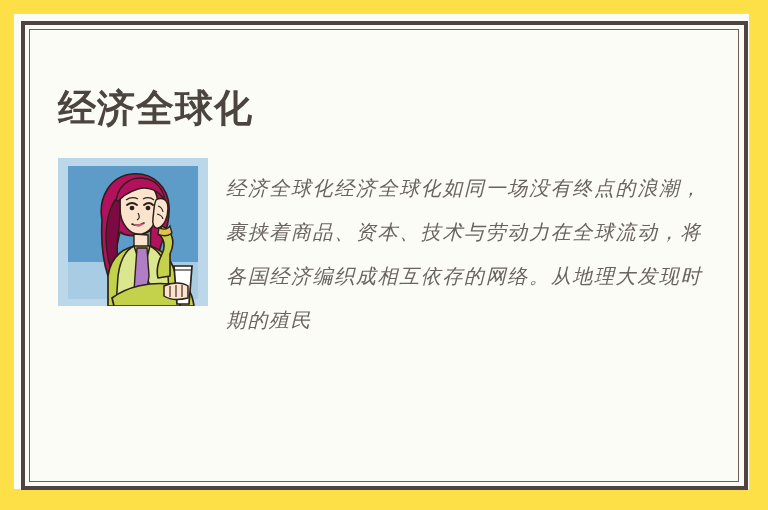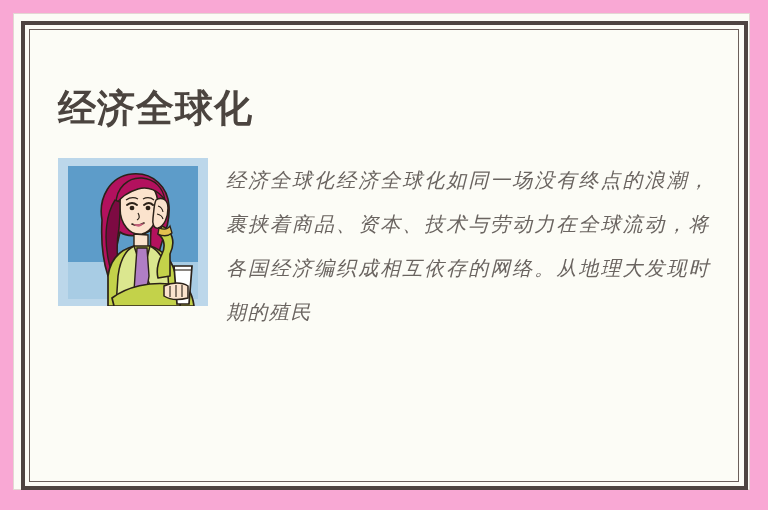--- a/index.html
+++ b/index.html
@@ -13,21 +13,21 @@
     overflow: hidden;
     font-family: "Liberation Sans", sans-serif;
   }
 
   
   .page {
     position: absolute;
     left: 0; top: 0;
     width: 768px;
     height: 510px;
-    background: #f9a8d4;
+    background: #fde047;
   }
   .frame-outer {
     position: absolute;
     left: 13px;
     top: 13px;
     width: 737px;
     height: 477px;
     box-sizing: border-box;
     border: 1px solid #e3d7d3;
     background: #fcfcf6;
@@ -108,21 +108,21 @@
 
   .article-text {
     font-family: "Liberation Serif", "DejaVu Serif", serif;
     font-size: 20px;
     line-height: 44px;
     color: #6a6460;
     letter-spacing: 1.5px;
     text-align: justify;
     font-style: italic;
   }
-  .article-text p { margin: 0; }
+  .article-text p { margin: 8px; }
 </style>
 </head>
 <body>
 
 <div class="page">
 
   <div class="frame-outer"></div>
   <div class="frame-mid"></div>
   <div class="frame-inner"></div>
 

